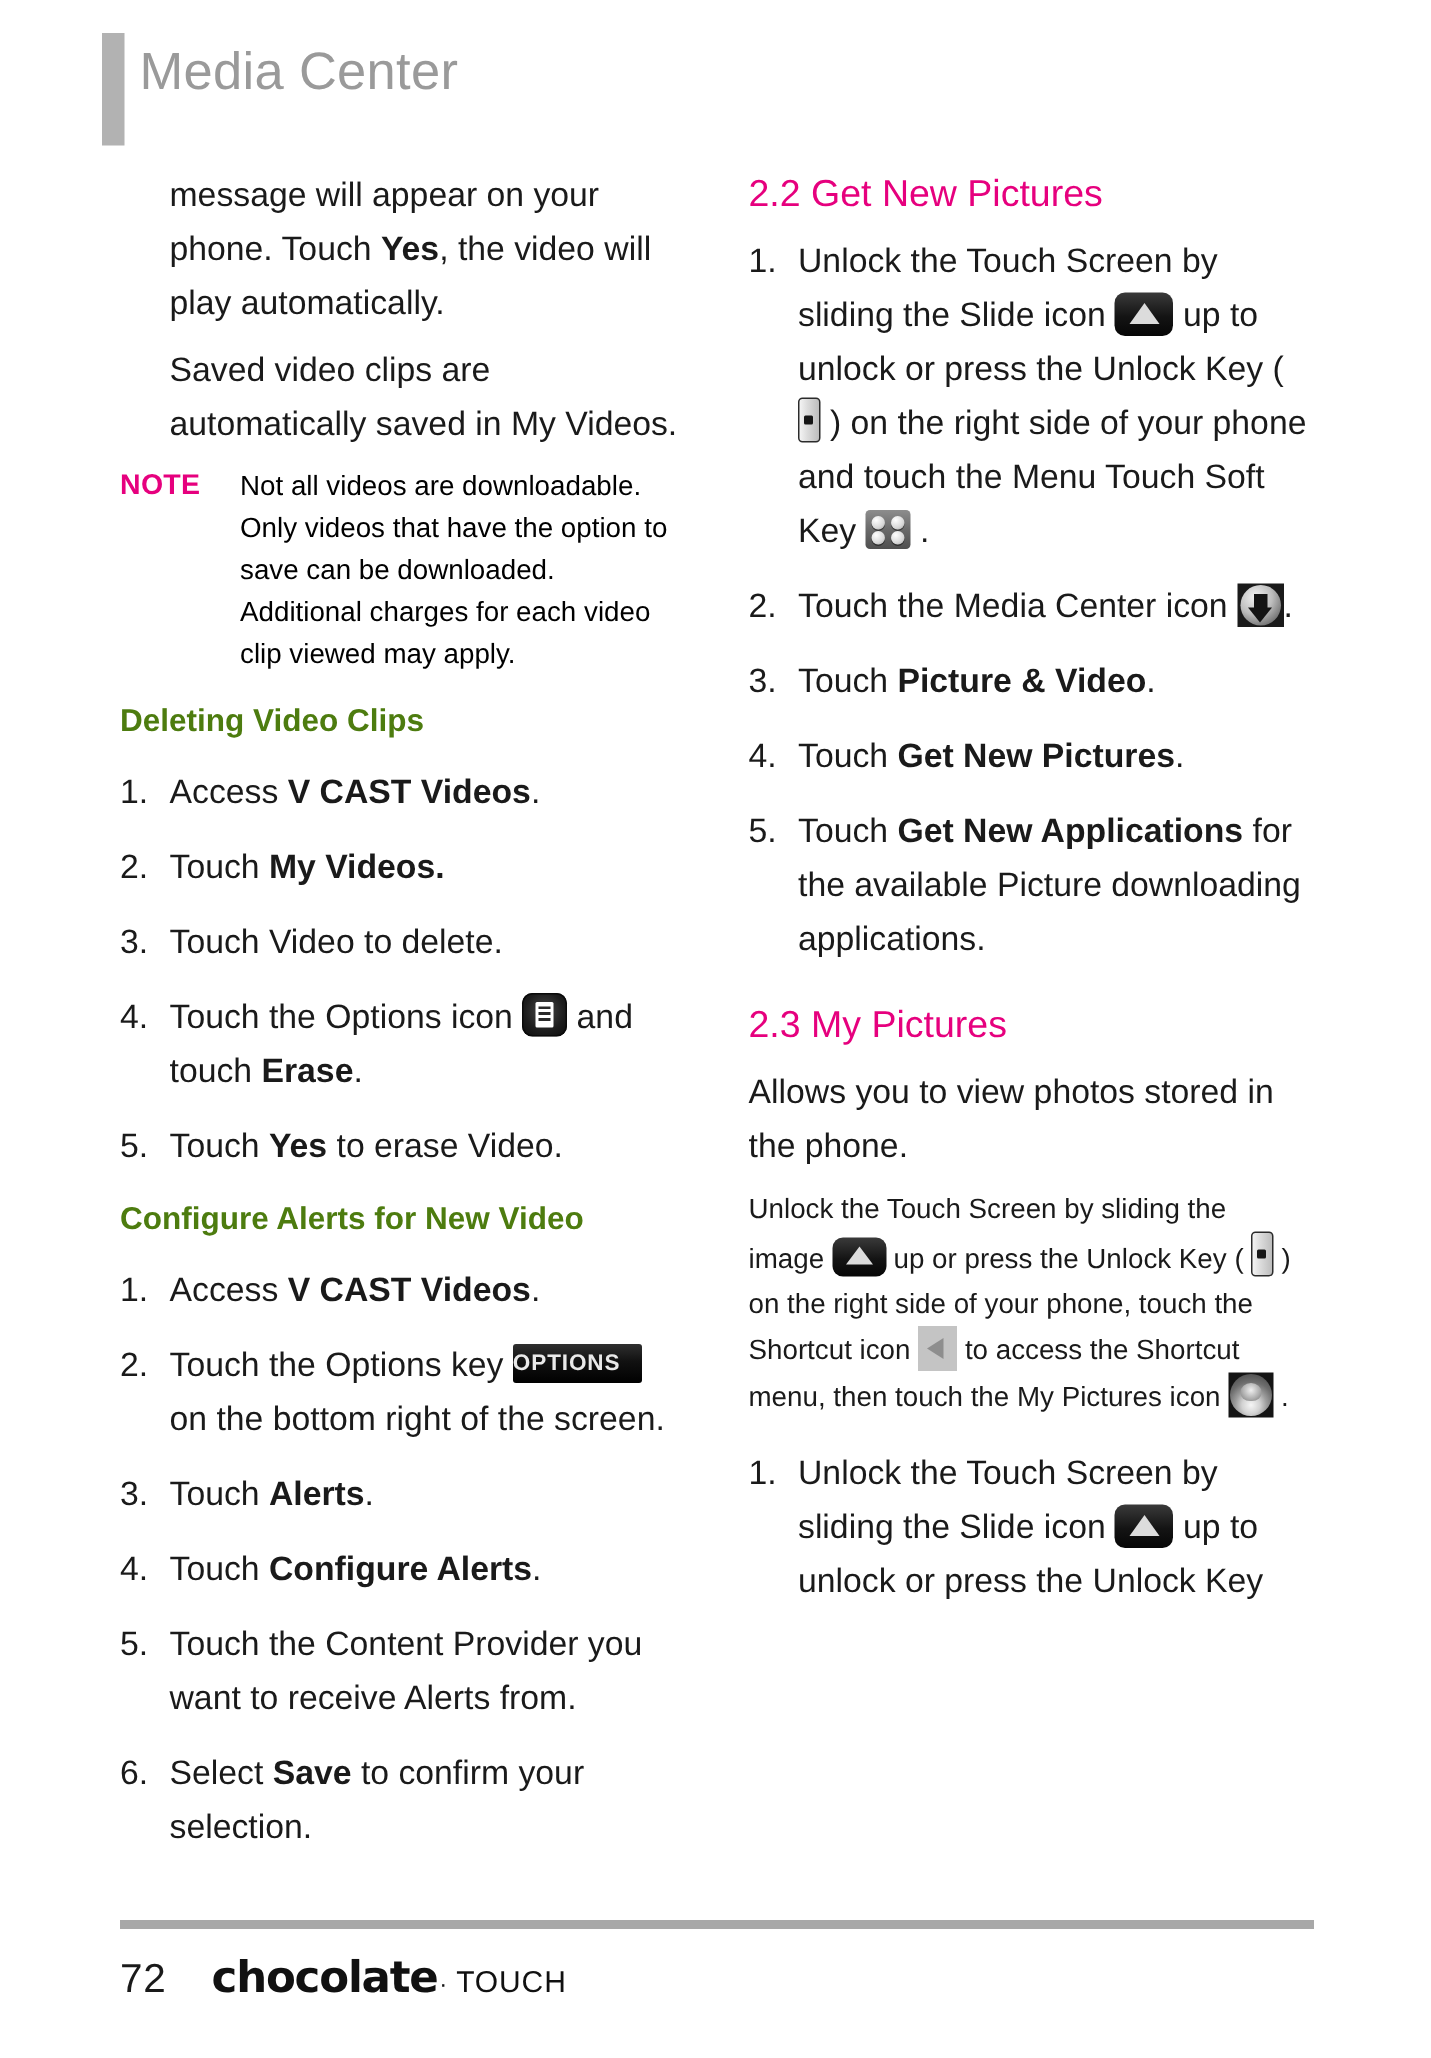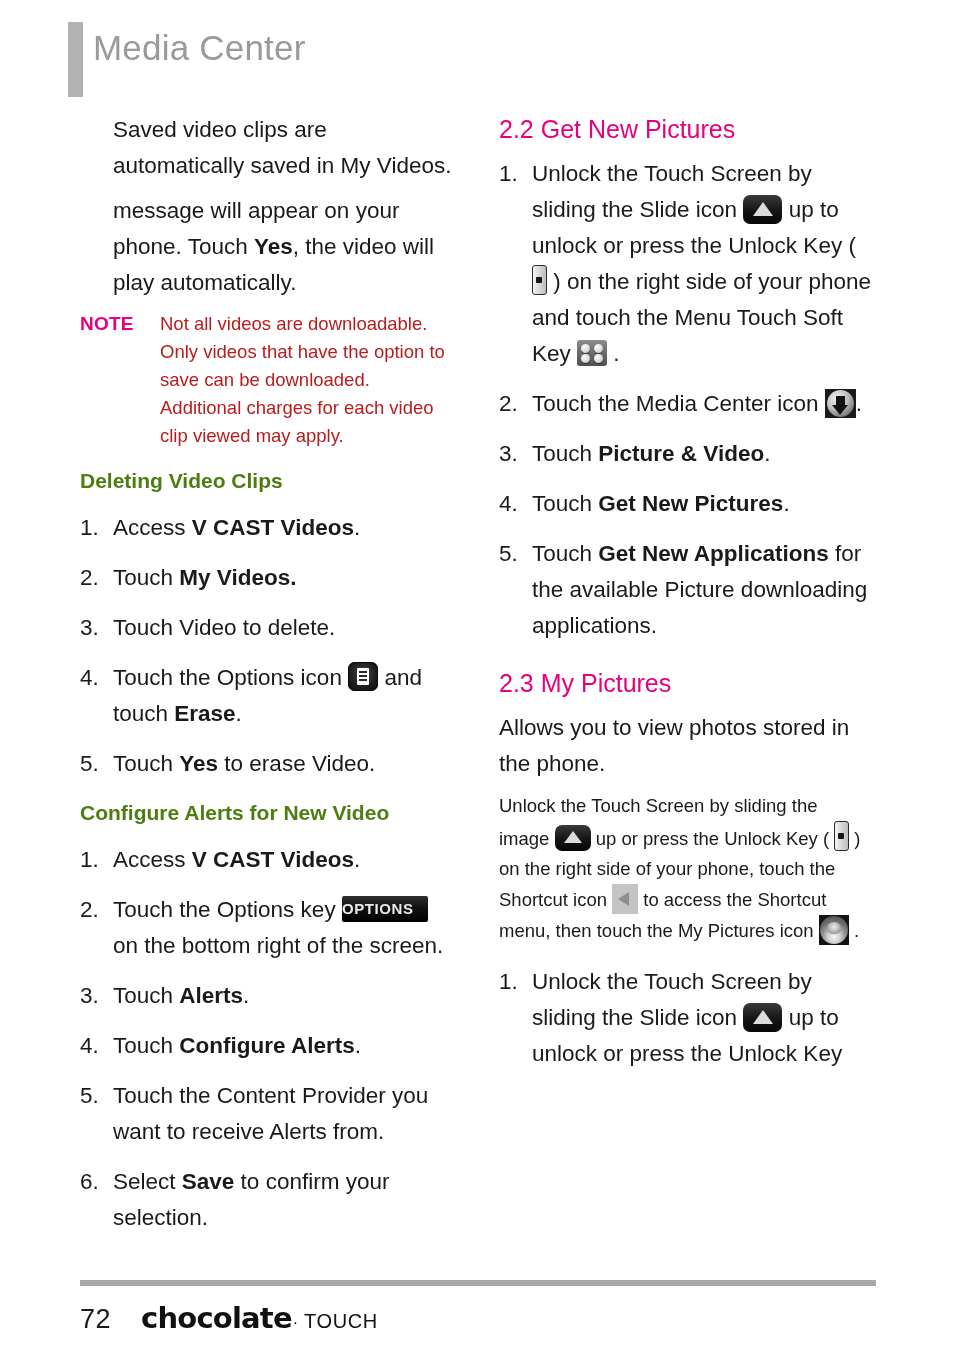--- a/index.html
+++ b/index.html
@@ -112,21 +112,21 @@
     top: 0;
     color: #e6007e;
     font-weight: 700;
     font-size: 19px;
     line-height: 28px;
     letter-spacing: 0.2px;
   }
   .note .note-text {
     font-size: 18.5px;
     line-height: 28px;
-    color: #b91c1c;
+    color: #000000;
   }
 
   
   .shortcut-label {
     color: #e6007e;
     font-weight: 700;
     font-size: 18.5px;
     line-height: 26px;
     letter-spacing: 0.3px;
     margin: 18px 0 2px 0;
@@ -376,23 +376,23 @@
 
 <div class="page">
 
   <div class="header">
     <div class="header-bar"></div>
     <div class="header-title">Media Center</div>
   </div>
 
   <div class="col col-left">
 
+    <p class="indent-p"><span>message will appear on your phone. Touch </span><b>Yes</b><span>, the video will play automatically.</span></p>
+
     <p class="indent-p">Saved video clips are automatically saved in My Videos.</p>
-
-    <p class="indent-p"><span>message will appear on your phone. Touch </span><b>Yes</b><span>, the video will play automatically.</span></p>
 
     <div class="note">
       <span class="note-label">NOTE</span>
       <span class="note-text">Not all videos are downloadable. Only videos that have the option to save can be downloaded. Additional charges for each video clip viewed may apply.</span>
     </div>
 
     <div class="sub-head">Deleting Video Clips</div>
 
     <div class="hang">
       <span class="num">1.</span><span>Access </span><b>V CAST Videos</b><span>.</span>

